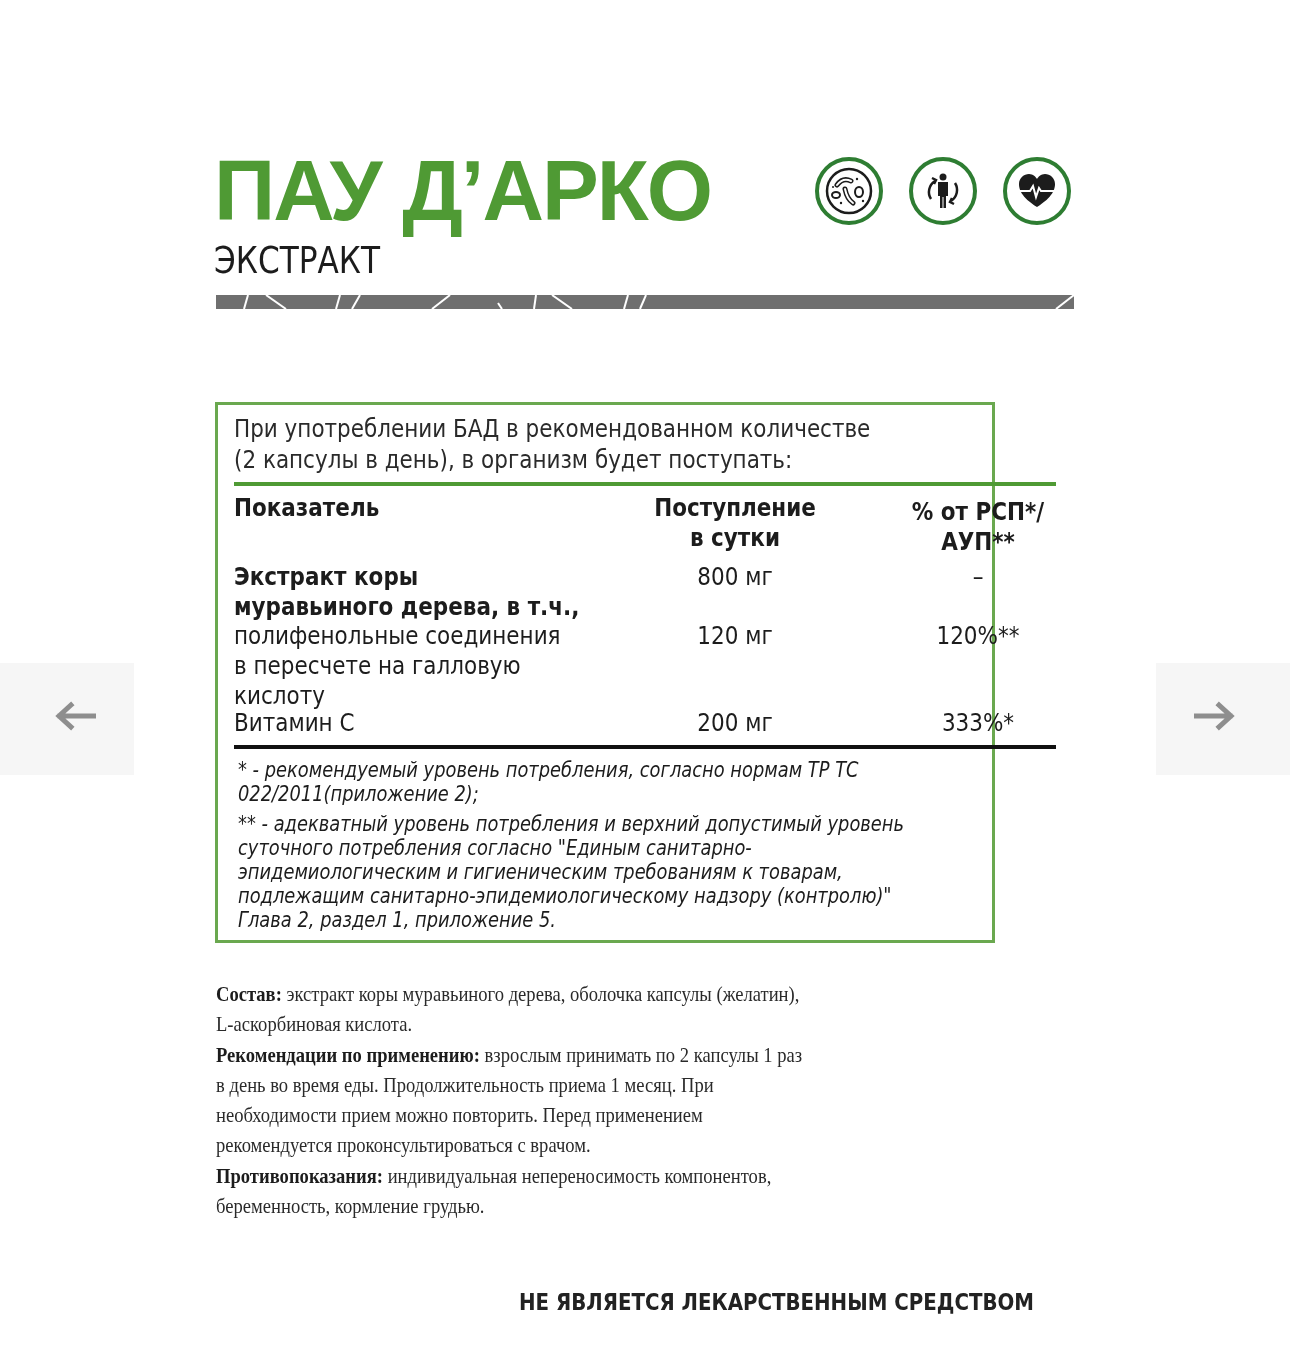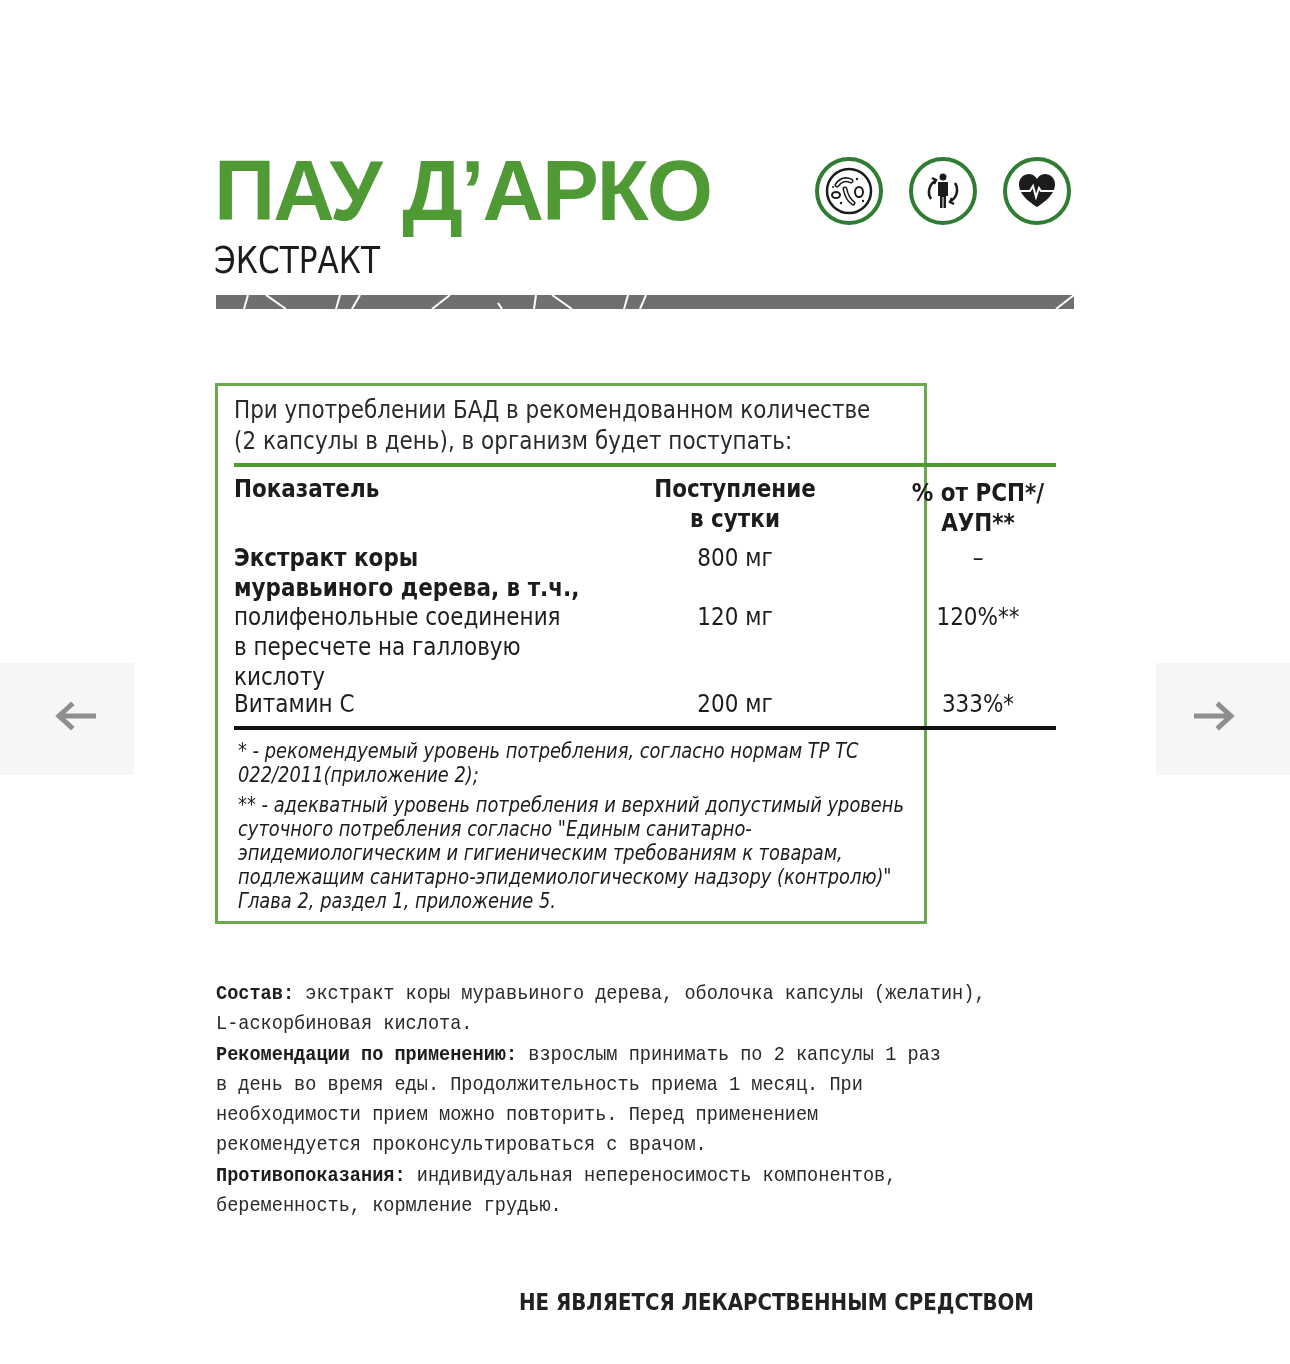--- a/index.html
+++ b/index.html
@@ -15,39 +15,39 @@
 
   .title { position: absolute; left: 214px; top: 140px; font-family: "Liberation Sans", sans-serif; font-weight: bold; color: #4f9a34; font-size: 86px; letter-spacing: -2px; line-height: 100px; transform: scaleX(0.99); transform-origin: left; white-space: nowrap; }
   .subtitle { position: absolute; left: 214px; top: 236px; font-family: "DejaVu Sans", sans-serif; font-size: 38px; color: #1c1c1c; line-height: 48px; letter-spacing: 0; transform: scaleX(0.82); transform-origin: left; white-space: nowrap; }
 
   .badges { position: absolute; top: 157px; left: 815px; width: 260px; height: 70px; }
   .badge { position: absolute; top: 0; width: 68px; height: 68px; border: 4px solid #2e7d32; border-radius: 50%; background: #fff; display: flex; align-items: center; justify-content: center; }
   .badge svg { width: 52px; height: 52px; }
 
   .stripe { position: absolute; left: 216px; top: 295px; width: 858px; height: 14px; }
 
-  .info-box { position: absolute; left: 215px; top: 383px; width: 712px; height: 541px; border: 3px solid #6aa84f; }
+  .info-box { position: absolute; left: 215px; top: 402px; width: 780px; height: 541px; border: 3px solid #6aa84f; }
   .intro { position: absolute; left: 16px; top: 8px; width: 820px; font-family: "DejaVu Sans", sans-serif; font-size: 25px; line-height: 31px; color: #2a2a2a; transform: scaleX(0.86); transform-origin: left; white-space: nowrap; }
   .green-rule { position: absolute; left: 16px; top: 77px; width: 822px; height: 4px; background: #4f9a34; }
   .black-rule { position: absolute; left: 16px; top: 340px; width: 822px; height: 4px; background: #111; }
 
   .th { position: absolute; font-family: "DejaVu Sans", sans-serif; font-weight: bold; font-size: 25px; line-height: 30px; color: #1c1c1c; white-space: nowrap; transform: scaleX(0.86); }
   .th.col1 { left: 16px; top: 88px; transform-origin: left; }
   .th.col2 { left: 412px; top: 88px; width: 210px; text-align: center; transform-origin: center; }
   .th.col3 { left: 660px; top: 92px; width: 200px; text-align: center; transform-origin: center; }
 
   .cell { position: absolute; font-family: "DejaVu Sans", sans-serif; font-size: 25px; line-height: 30px; color: #1c1c1c; white-space: nowrap; transform: scaleX(0.86); }
   .cell.name { left: 16px; transform-origin: left; }
   .cell.name .b { font-weight: bold; }
   .cell.amt { left: 412px; width: 210px; text-align: center; transform-origin: center; }
   .cell.pct { left: 660px; width: 200px; text-align: center; transform-origin: center; }
 
   .footnote { position: absolute; left: 20px; font-family: "DejaVu Sans", sans-serif; font-style: italic; font-size: 21px; line-height: 24px; color: #1c1c1c; white-space: nowrap; transform: scaleX(0.85); transform-origin: left; }
 
-  .desc { position: absolute; left: 216px; top: 979px; width: 860px; font-family: Liberation Mono, monospace; font-size: 21px; line-height: 30.3px; color: #2a2a2a; }
+  .desc { position: absolute; left: 216px; top: 979px; width: 860px; font-family: Liberation Serif, serif; font-size: 21px; line-height: 30.3px; color: #2a2a2a; }
   .desc .line { display: block; white-space: nowrap; transform: scaleX(0.885); transform-origin: left; }
   .desc .lbl { font-weight: bold; color: #1c1c1c; }
 
   .disclaimer { position: absolute; left: 519px; top: 1288px; width: 556px; font-family: "DejaVu Sans", sans-serif; font-weight: bold; font-size: 23px; line-height: 28px; color: #222; white-space: nowrap; transform: scaleX(0.86); transform-origin: left; }
 </style>
 </head>
 <body>
 
 <div class="nav-panel left">
   <div class="nav-arrow">

